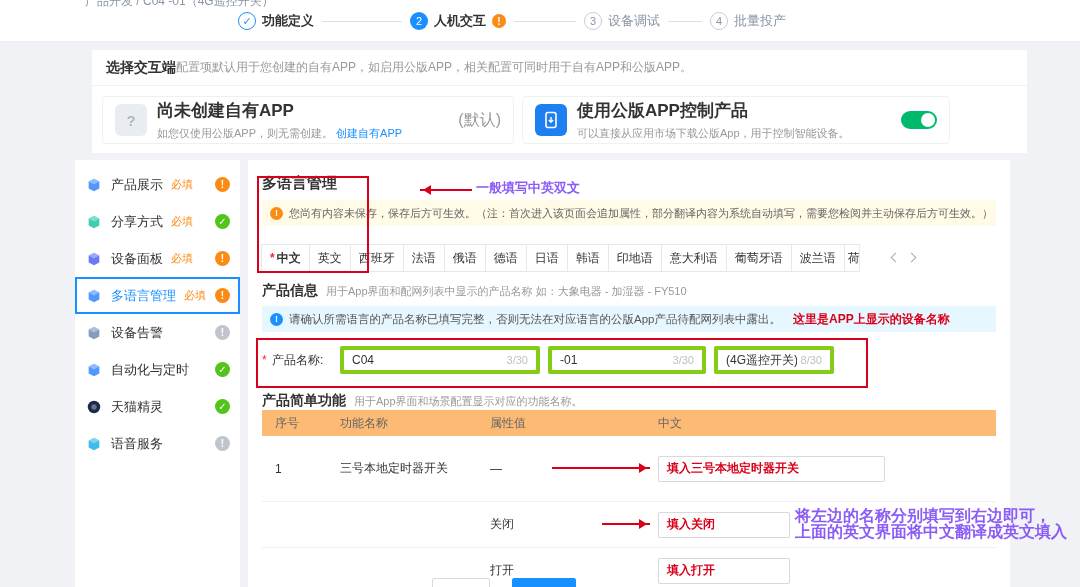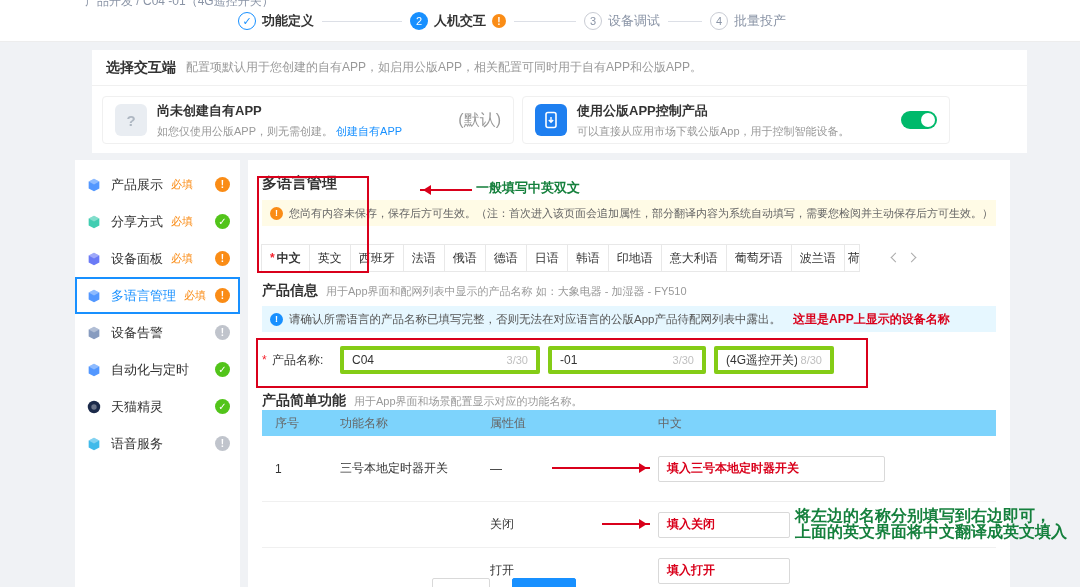--- a/index.html
+++ b/index.html
@@ -18,29 +18,29 @@
   .slabel{font-size:13px;color:#333;font-weight:bold;white-space:nowrap;}
   .slabel.muted{color:#8a94a6;font-weight:normal;}
   .sbadge{width:14px;height:14px;border-radius:50%;background:#fa8c16;color:#fff;font-size:10px;font-weight:bold;display:flex;align-items:center;justify-content:center;}
   .sline{height:1px;background:#dcdfe6;margin:0 8px;}
   .sline.l1{width:80px;}.sline.l2{width:62px;}.sline.l3{width:34px;}
 
   
   .select-card{position:absolute;left:92px;top:50px;width:935px;height:103px;background:#fff;}
   .sc-head{height:36px;display:flex;align-items:center;padding:0 14px;border-bottom:1px solid #f0f0f0;}
   .sc-title{font-size:14px;font-weight:bold;}
-  .sc-desc{font-size:12px;color:#999;margin-left:10px;white-space:nowrap;}
+  .sc-desc{font-size:12px;color:#999;white-space:nowrap;}
   .panel{position:absolute;top:46px;height:48px;display:flex;align-items:center;border:1px solid #f0f0f0;border-radius:4px;background:#fff;padding:0 12px;}
   .panel.own{left:10px;width:412px;}
   .panel.public{left:430px;width:428px;}
   .app-icon{width:32px;height:32px;border-radius:6px;display:flex;align-items:center;justify-content:center;flex:none;}
   .app-icon.gray{background:#e9edf2;color:#aeb7c2;font-size:15px;font-weight:bold;}
   .app-icon.blue{background:#1e7ff0;}
   .app-texts{margin-left:10px;flex:1;min-width:0;}
-  .app-title{font-size:13px;font-weight:bold;color:#333;white-space:nowrap;}
+  .app-title{font-size:17px;font-weight:bold;color:#333;white-space:nowrap;}
   .app-sub{font-size:11px;color:#999;margin-top:4px;white-space:nowrap;}
   .app-sub a{color:#1890ff;text-decoration:none;cursor:pointer;}
   .tag{color:#999;font-size:16px;margin-left:auto;white-space:nowrap;}
   .toggle{width:36px;height:18px;border-radius:9px;background:#00b96b;position:relative;flex:none;margin-left:auto;cursor:pointer;}
   .toggle .knob{position:absolute;right:2px;top:2px;width:14px;height:14px;border-radius:50%;background:#fff;}
 
   
   .sidebar{position:absolute;left:75px;top:160px;width:165px;height:427px;background:#fff;padding-top:6px;}
   .side-item{height:37px;display:flex;align-items:center;padding:0 10px;cursor:pointer;}
   .side-item.selected{outline:2px solid #1890ff;outline-offset:-2px;}
@@ -75,38 +75,38 @@
   .sec-head.s2{top:232px;}
   .sec-title{font-size:14px;font-weight:bold;}
   .sec-desc{font-size:11px;color:#999;margin-left:8px;}
   .name-row{position:absolute;left:14px;top:186px;display:flex;align-items:center;}
   .name-label{font-size:12px;color:#333;white-space:nowrap;width:78px;}
   .inp{display:flex;align-items:center;border:4px solid #84cc16;border-radius:2px;height:28px;padding:0 8px;font-size:12px;background:#fff;margin-right:8px;overflow:hidden;cursor:text;}
   .inp .val{flex:1;white-space:nowrap;overflow:hidden;}
   .inp .cnt{color:#bfbfbf;font-size:11px;margin-left:4px;flex:none;}
   .w1{width:200px;}.w2{width:158px;}.w3{width:120px;}
   .ftable{position:absolute;left:14px;top:250px;width:734px;}
-  .t-head{display:flex;height:26px;background:#7dd3fc;align-items:center;font-size:12px;color:#666;}
+  .t-head{display:flex;height:26px;background:#fdba74;align-items:center;font-size:12px;color:#666;}
   .t-row{display:flex;align-items:center;border-bottom:1px solid #f0f0f0;font-size:12px;}
   .r1{height:66px;}.r2{height:46px;}.r3{height:46px;}
   .c1{width:78px;padding-left:13px;flex:none;}
   .c2{width:150px;flex:none;}
   .c3{width:168px;flex:none;}
   .c4{flex:1;min-width:0;}
   .t-inp{height:26px;border:1px solid #d9d9d9;border-radius:2px;display:flex;align-items:center;padding:0 8px;color:#d9001b;font-weight:bold;font-size:12px;background:#fff;cursor:text;white-space:nowrap;overflow:hidden;}
   .t-inp.wide{width:227px;}
   .t-inp.narrow{width:132px;}
   .btn{position:absolute;height:28px;border-radius:2px;cursor:pointer;}
   .btn.cancel{left:184px;top:418px;width:58px;background:#fff;border:1px solid #d9d9d9;}
   .btn.save{left:264px;top:418px;width:64px;background:#1890ff;border:1px solid #1890ff;}
 
   
   .ann-layer{position:absolute;inset:0;z-index:10;pointer-events:none;}
   .ann-box{position:absolute;border:2px solid #d9001b;}
-  .ann-text{position:absolute;color:#15803d;font-weight:bold;font-size:13px;white-space:nowrap;}
+  .ann-text{position:absolute;color:#8b5cf6;font-weight:bold;font-size:13px;white-space:nowrap;}
   .ann-text.small{font-size:16px;line-height:16px;}
   .note-red{color:#d9001b;font-weight:bold;font-size:12px;margin-left:6px;white-space:nowrap;}
   .arr{position:absolute;height:0;border-top:2px solid #d9001b;}
   .arr.right::after{content:"";position:absolute;right:-2px;top:-6px;width:0;height:0;border:5px solid transparent;border-left:8px solid #d9001b;}
   .arr.left::before{content:"";position:absolute;left:-2px;top:-6px;width:0;height:0;border:5px solid transparent;border-right:8px solid #d9001b;}
 </style>
 </head>
 <body>
 
 <div class="screen">

